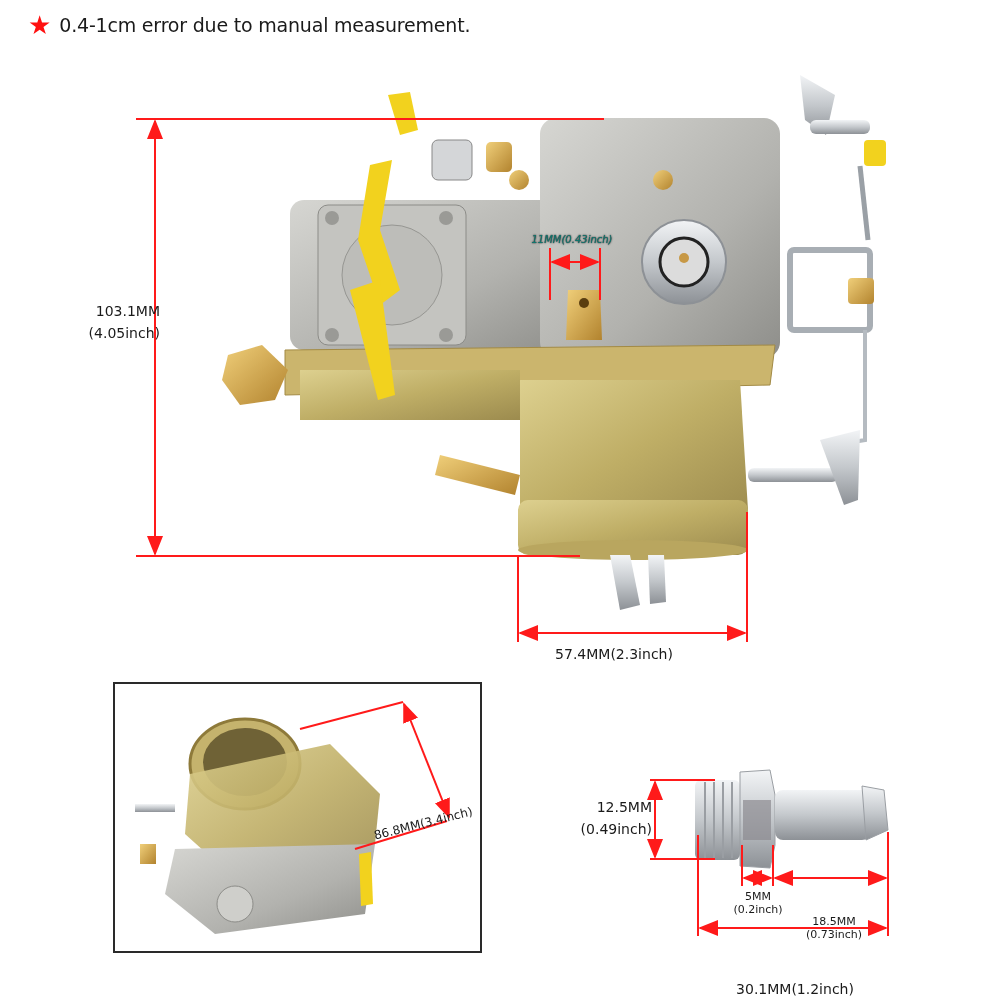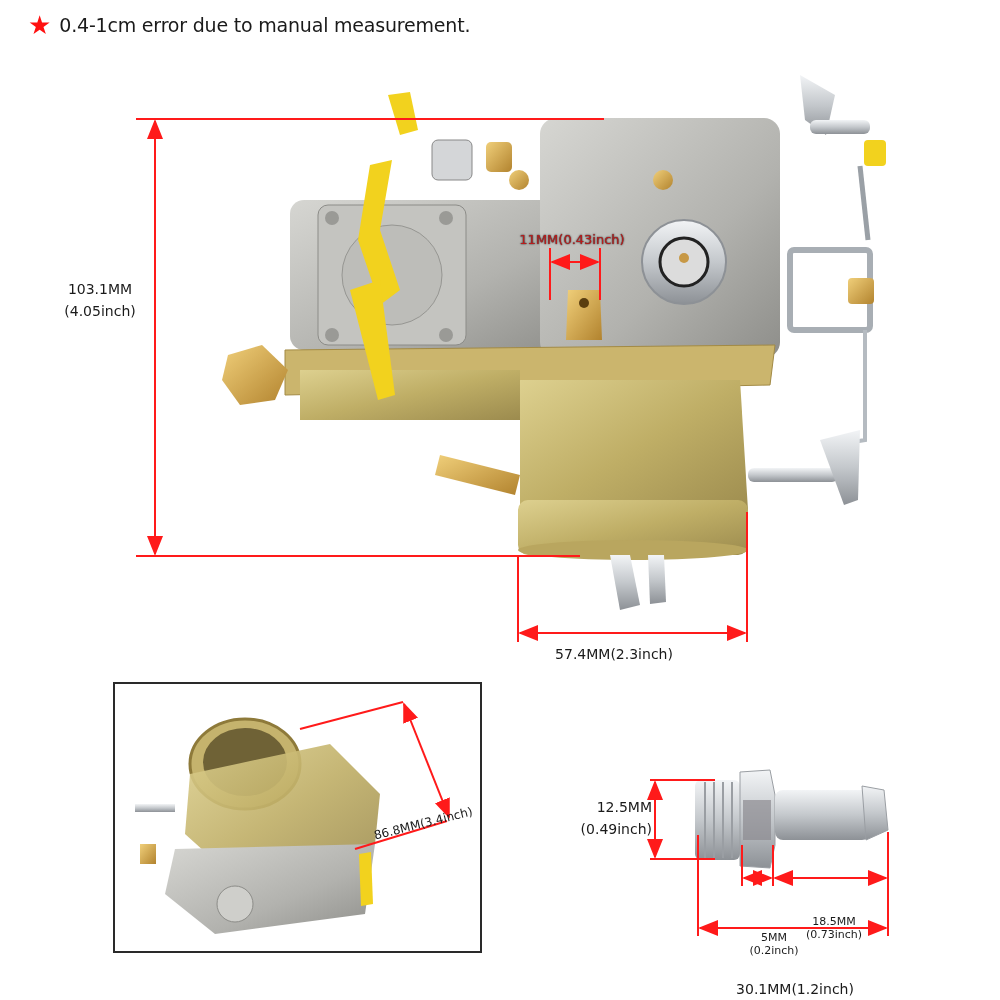--- a/index.html
+++ b/index.html
@@ -4,21 +4,21 @@
   <style>
     html, body { margin: 0; padding: 0; background: #ffffff; }
     body { width: 1000px; height: 1000px; position: relative; overflow: hidden;
            font-family: "DejaVu Sans", "Liberation Sans", sans-serif; color: #1a1a1a; }
     .abs { position: absolute; }
     .note { left: 28px; top: 12px; display: flex; align-items: center; gap: 8px; }
     .note .star { color: #ff1010; font-size: 26px; line-height: 1; }
     .note .txt { font-size: 19px; letter-spacing: -0.2px; }
     .label { font-size: 14px; line-height: 22px; text-align: center; color: #1a1a1a; }
     .label.small { font-size: 11px; line-height: 13px; }
-    .on-photo { color: #b91c1c; text-shadow: 0 0 2px #333, 0 0 1px #333; font-size: 13px; }
+    .on-photo { color: #0f766e; text-shadow: 0 0 2px #333, 0 0 1px #333; font-size: 10px; font-style: italic; }
     svg.full { position: absolute; left: 0; top: 0; }
     .inset { left: 113px; top: 682px; width: 369px; height: 271px;
              border: 2px solid #2a2a2a; box-sizing: border-box; background: #fff; }
   </style>
 </head>
 <body>
 
 <div class="abs note">
   <span class="star">★</span>
   <span class="txt">0.4-1cm error due to manual measurement.</span>
@@ -122,21 +122,21 @@
     <line x1="520" y1="633" x2="745" y2="633" stroke="#ff1a1a" stroke-width="2" marker-start="url(#arrL)" marker-end="url(#arrR)"></line>
   </g>
 
   <g>
     <line x1="550" y1="248" x2="550" y2="300" stroke="#ff1a1a" stroke-width="2"></line>
     <line x1="600" y1="248" x2="600" y2="300" stroke="#ff1a1a" stroke-width="2"></line>
     <line x1="552" y1="262" x2="598" y2="262" stroke="#ff1a1a" stroke-width="2" marker-start="url(#arrL)" marker-end="url(#arrR)"></line>
   </g>
 </svg>
 
-<div class="abs label" style="left:40px; top:278px; width:120px;">
+<div class="abs label" style="left:40px; top:300px; width:120px;text-align:right;">
   <div>103.1MM</div>
   <div>(4.05inch)</div>
 </div>
 <div class="abs label on-photo" style="left:512px; top:229px; width:120px;">11MM(0.43inch)</div>
 <div class="abs label" style="left:524px; top:643px; width:180px;">57.4MM(2.3inch)</div>
 
 <div class="abs inset">
   <svg width="365" height="267">
     <ellipse cx="130" cy="80" rx="55" ry="45" fill="#c5b36d" stroke="#8e7a3a" stroke-width="3"></ellipse>
     <ellipse cx="130" cy="78" rx="42" ry="34" fill="#6f6236"></ellipse>
@@ -178,21 +178,21 @@
     <line x1="744" y1="878" x2="771" y2="878" stroke="#ff1a1a" stroke-width="2" marker-start="url(#arrL)" marker-end="url(#arrR)"></line>
     <line x1="775" y1="878" x2="886" y2="878" stroke="#ff1a1a" stroke-width="2" marker-start="url(#arrL)" marker-end="url(#arrR)"></line>
     <line x1="700" y1="928" x2="886" y2="928" stroke="#ff1a1a" stroke-width="2" marker-start="url(#arrL)" marker-end="url(#arrR)"></line>
   </g>
 </svg>
 
 <div class="abs label" style="left:562px; top:796px; width:90px;text-align:right;">
   <div>12.5MM</div>
   <div>(0.49inch)</div>
 </div>
-<div class="abs label small" style="left:726px; top:931px; width:64px;margin-left:16px;">
+<div class="abs label small" style="left:726px; top:890px; width:64px;">
   <div>5MM</div>
   <div>(0.2inch)</div>
 </div>
 <div class="abs label small" style="left:794px; top:915px; width:80px;">
   <div>18.5MM</div>
   <div>(0.73inch)</div>
 </div>
 <div class="abs label" style="left:700px; top:978px; width:190px;">30.1MM(1.2inch)</div>
 
 </body></html>

